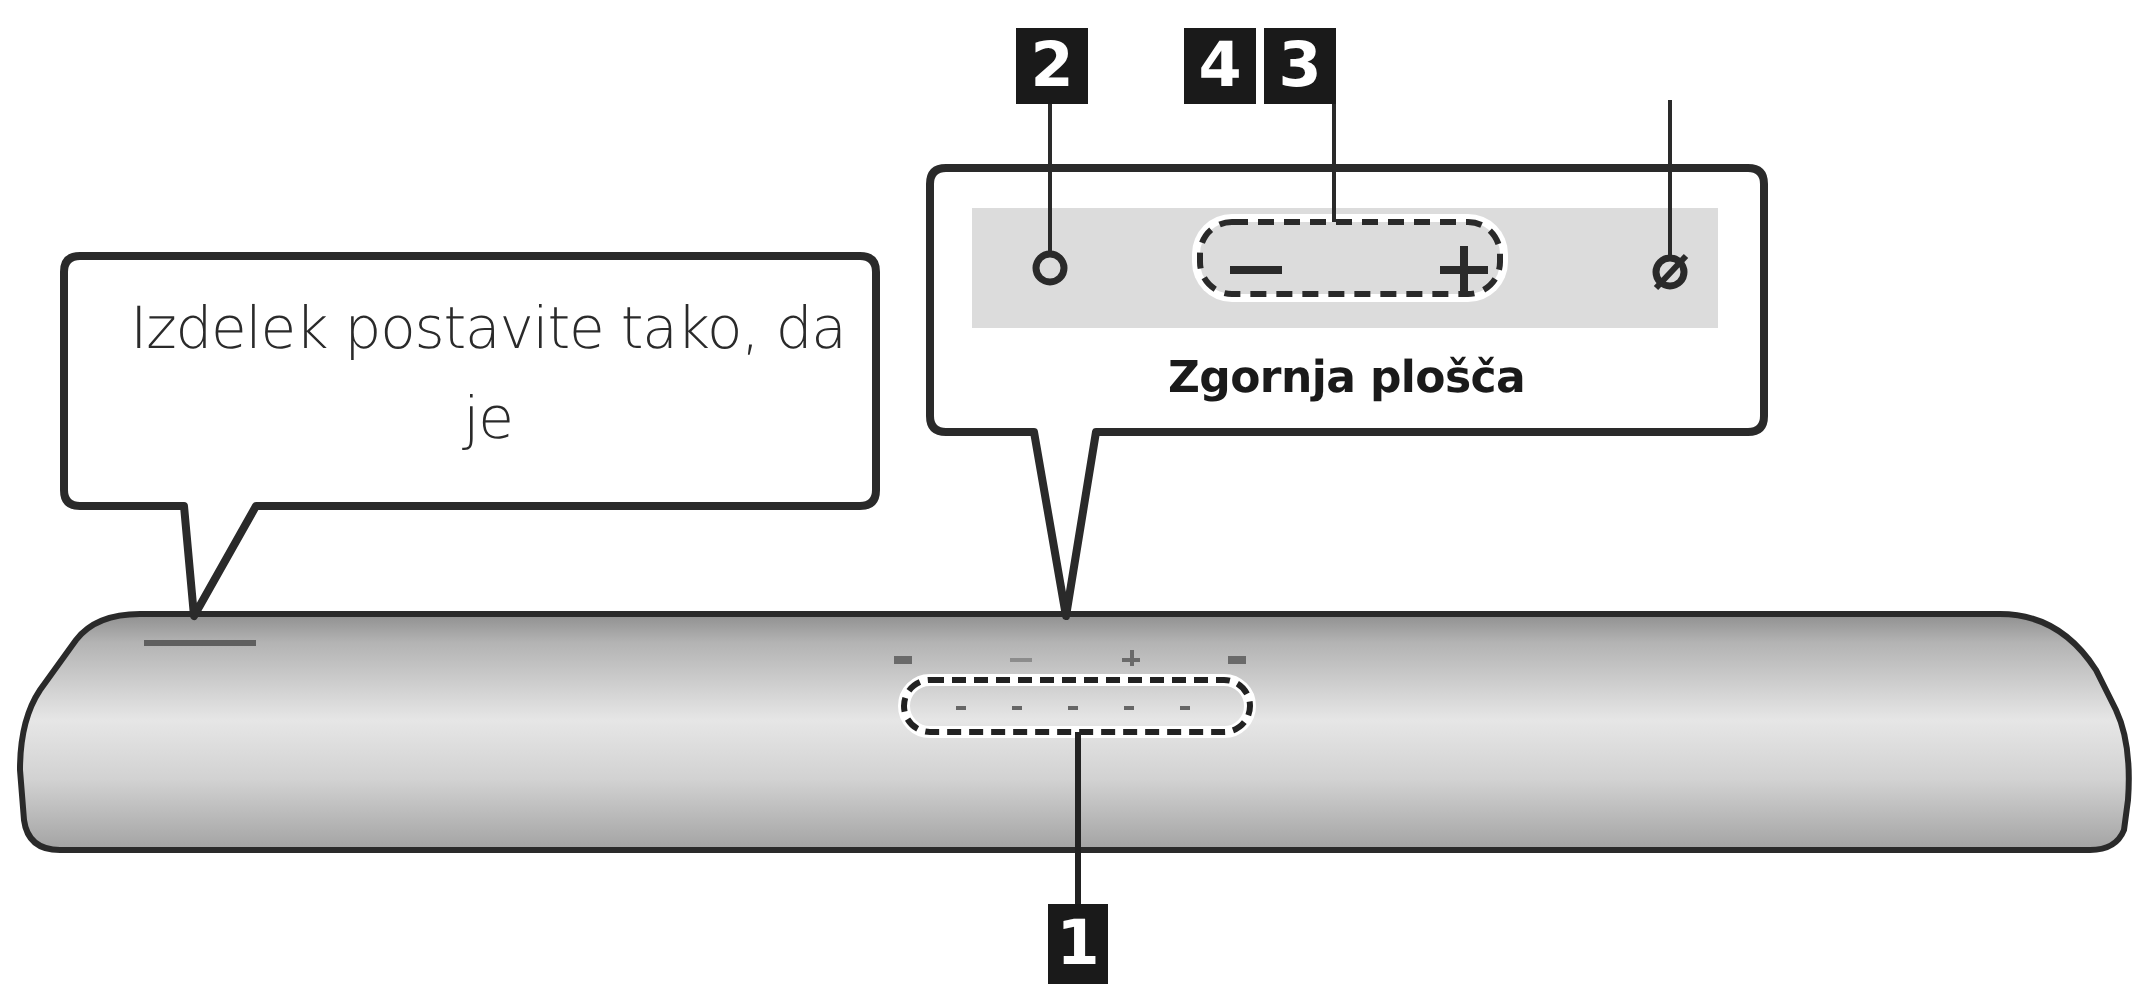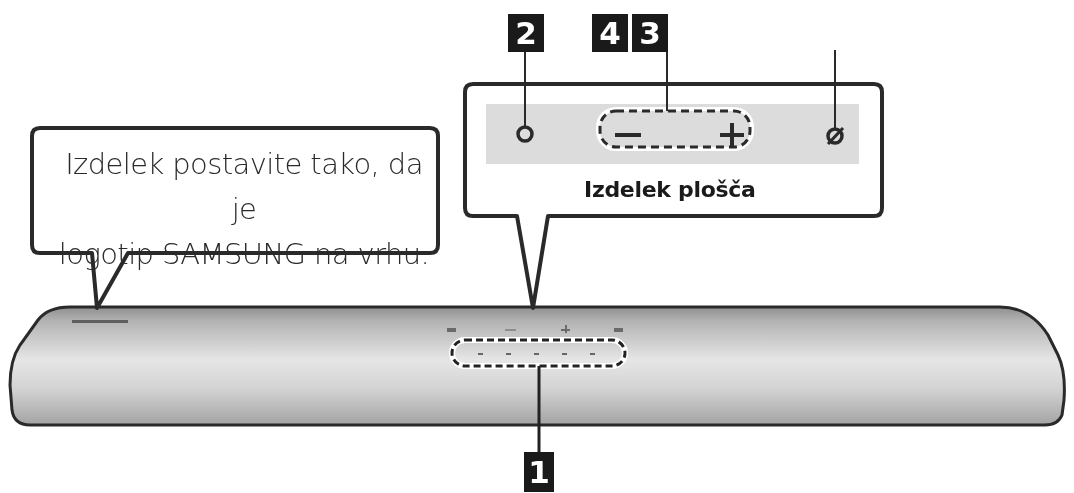--- a/index.html
+++ b/index.html
@@ -79,21 +79,20 @@
 
   <g>
     <circle cx="835" cy="136" r="7" fill="none" stroke="#2a2a2a" stroke-width="3.5"></circle>
     <line x1="828" y1="144" x2="843" y2="128" stroke="#2a2a2a" stroke-width="3"></line>
     <line x1="835" y1="50" x2="835" y2="128" stroke="#2a2a2a" stroke-width="2"></line>
   </g>
 </svg>
 
 <div class="abs callout-text" style="left:54px;top:142px;width:380px;">
   <div>Izdelek postavite tako, da je</div>
-  <div>logotip SAMSUNG na vrhu.</div>
 </div>
 
-<div class="abs panel-title" style="left:584px;top:177px;">Izdelek plošča</div>
+<div class="abs panel-title" style="left:584px;top:177px;">Zgornja plošča</div>
 
 <div class="badge" style="left:508px;top:14px;width:36px;height:38px;">2</div>
 <div class="badge" style="left:592px;top:14px;width:36px;height:38px;">4</div>
 <div class="badge" style="left:632px;top:14px;width:36px;height:38px;">3</div>
 <div class="badge" style="left:524px;top:452px;width:30px;height:40px;line-height:40px;">1</div>
 
 </body></html>

